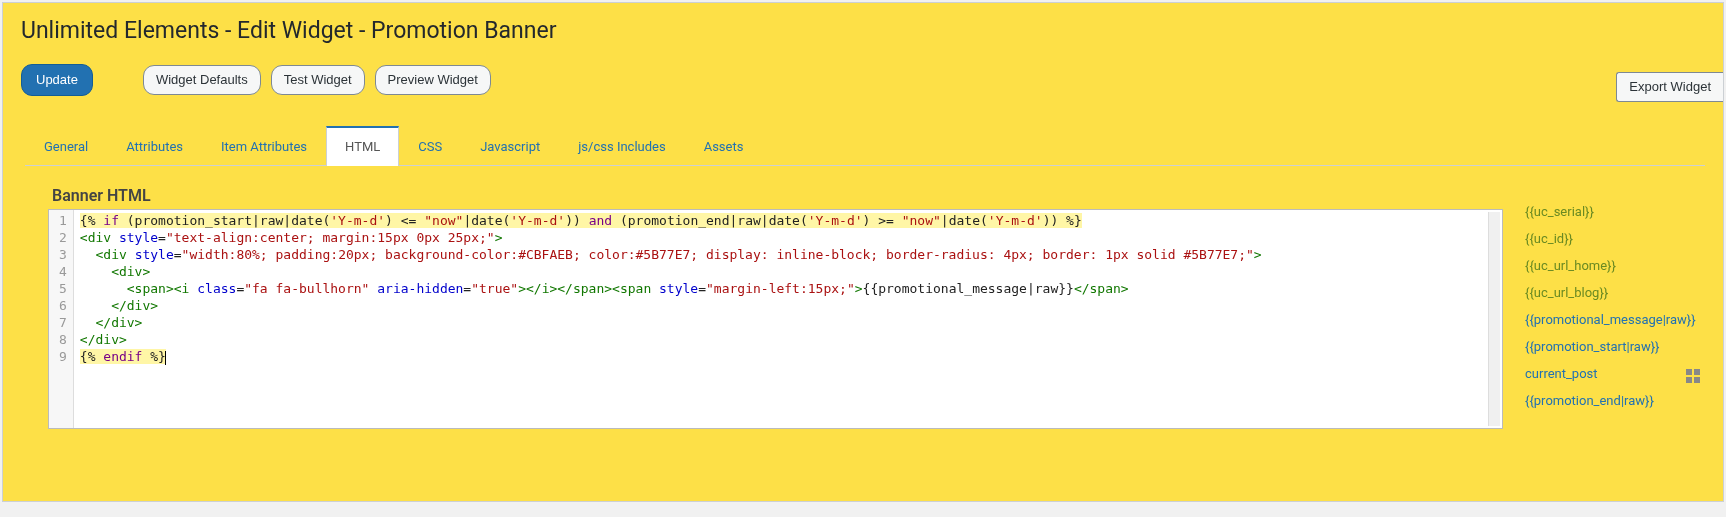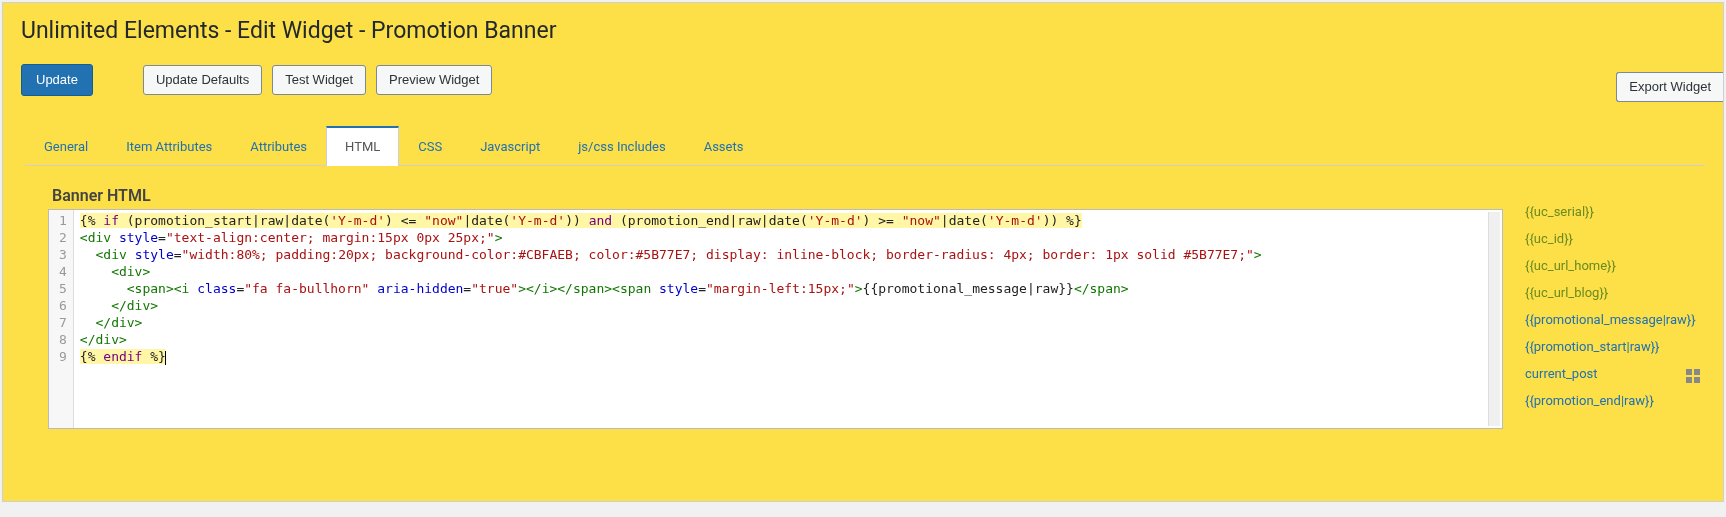--- a/index.html
+++ b/index.html
@@ -30,21 +30,21 @@
     gap: 10px;
     margin: 0 0 30px 18px;
     position: relative;
   }
   .btn {
     border: 1px solid #7e8993;
     background: #f6f7f7;
     color: #2c3338;
     font-size: 13px;
     padding: 5px 12px;
-    border-radius: 3px;
+    border-radius: 11px;
     cursor: pointer;
     line-height: 1.4;
   }
   #update-btn{ background:#135e96; border-color:#135e96; color:#fff; padding:6px 14px;}
   #update-btn{ background:#2271b1;}
   .btn-gap { width: 30px; }
   .export-wrap {
     position: absolute;
     right: 0;
     top: 69px;
@@ -153,33 +153,33 @@
 </head>
 <body>
 
 <div class="panel">
 
   <h1 class="page-title">Unlimited Elements - Edit Widget - Promotion Banner</h1>
 
   <div class="toolbar">
     <button id="update-btn" class="btn">Update</button>
     <span class="btn-gap"></span>
-    <button class="btn">Update Defaults</button>
+    <button class="btn">Widget Defaults</button>
     <button class="btn">Test Widget</button>
     <button class="btn">Preview Widget</button>
   </div>
 
   <div class="export-wrap">
     <button class="btn btn-export">Export Widget</button>
   </div>
 
   <div class="tabs" id="tabs">
       <div class="tab">General</div>
+      <div class="tab">Attributes</div>
       <div class="tab">Item Attributes</div>
-      <div class="tab">Attributes</div>
       <div class="tab active">HTML</div>
       <div class="tab">CSS</div>
       <div class="tab">Javascript</div>
       <div class="tab">js/css Includes</div>
       <div class="tab">Assets</div>
     </div>
 
   <div class="editor-area">
     <div class="editor-main">
       <div class="section-title">Banner HTML</div>

